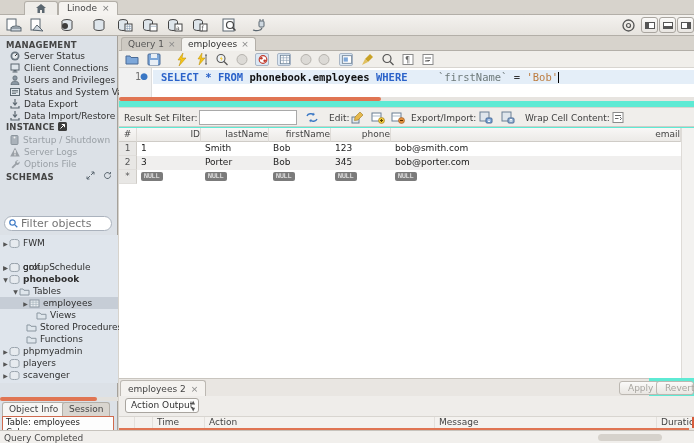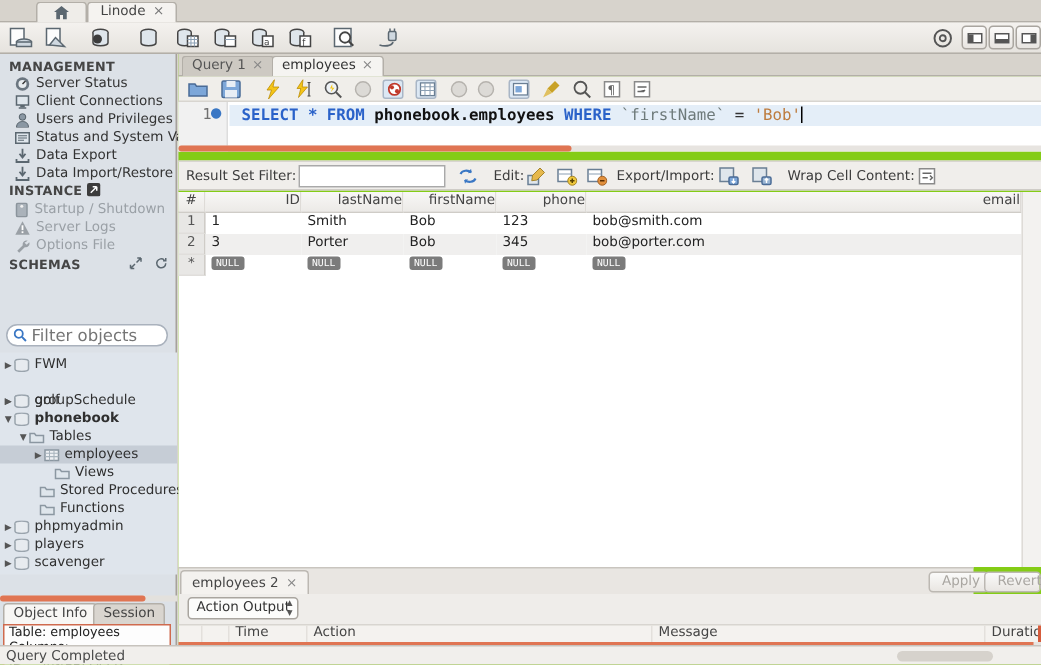--- a/index.html
+++ b/index.html
@@ -44,38 +44,38 @@
   .hscroll-side .thumb { position:absolute; left:0; top:0; width:97px; height:4px; background:#e0755365; background:#e07553; border-radius:2px; }
   .objtabs { position:absolute; left:0; top:366px; width:118px; height:14px; }
   .objtab { position:absolute; top:0; height:14px; padding:1px 6px 0; font-size:9px; color:#444; border:1px solid #b3afa8; border-bottom:none; border-radius:3px 3px 0 0; background:#d9d5cf; }
   .objtab.active { background:#f7f6f4; }
   .objinfo { position:absolute; left:2px; top:380px; width:112px; height:49px; background:#fdfdfd; border:1px solid #cf6a4e; font-size:8.5px; color:#222; padding:1px 3px; line-height:9.5px; overflow:hidden; white-space:pre; }
   .statusbar { position:absolute; left:0; top:430px; width:694px; height:13px; background:#f1efec; border-top:1px solid #c7c3bd; }
   .statusbar .msg { position:absolute; left:4px; top:2px; font-size:9px; color:#4a4a4a; }
   .statusbar .thumb { position:absolute; left:598px; top:3px; width:64px; height:7px; background:#d6d2cc; border-radius:4px; }
 
   
-  .main { position:absolute; left:119px; top:36px; width:575px; height:394px; background:#84cc16; }
+  .main { position:absolute; left:119px; top:36px; width:575px; height:394px; background:#5eead4; }
   .qtabs { position:absolute; left:0; top:0; width:575px; height:15px; background:#d7d3cc; border-bottom:1px solid #b3afa8; }
   .qtab { position:absolute; top:1px; height:14px; padding:1px 6px 0; font-size:9px; color:#555; background:#cdc9c2; border:1px solid #b3afa8; border-bottom:none; border-radius:3px 3px 0 0; }
   .qtab.active { background:#f5f4f1; color:#333; }
   .qtab .close { color:#888; margin-left:4px; }
 
   .ed-toolbar { position:absolute; left:0; top:15px; width:575px; height:17px; background:#f0eeea; border-bottom:1px solid #d8d5d0; }
   .et-ic { position:absolute; top:2px; width:14px; height:13px; }
   .et-box { border:1px solid #a9b6c6; background:#dce8f4; border-radius:2px; }
 
   .editor { position:absolute; left:0; top:32px; width:575px; height:33px; background:#ffffff; }
   .gutter { position:absolute; left:0; top:0; width:33px; height:33px; background:#f1f1f1; border-right:1px solid #ddd; }
   .lnum { position:absolute; right:10px; top:3px; font-family:"DejaVu Sans Mono",monospace; font-size:10px; color:#707070; }
   .stmtdot { position:absolute; right:3px; top:3px; color:#3a77c4; font-size:9px; }
   .codeline { position:absolute; left:34px; top:2px; width:541px; height:14px; background:#e4eef8; font-family:"DejaVu Sans Mono",monospace; font-size:10.5px; white-space:pre; padding-left:8px; line-height:14px; }
   .kw { color:#2a62c9; font-weight:bold; }
   .tbl { color:#111; font-weight:bold; }
-  .ident { color:#6e7a7a; }
+  .ident { color:#6e7a7a;margin-left:24px; }
   .str { color:#bd7c3f; }
   .cursorbar { display:inline-block; width:1px; height:11px; background:#000; vertical-align:-2px; }
 
   .ed-hscroll { position:absolute; left:0; top:61px; width:575px; height:4px; background:#e7e4e0; }
   .ed-hscroll .thumb { position:absolute; left:0; top:0; width:262px; height:4px; background:#e07553; border-radius:2px; }
 
   .rs-toolbar { position:absolute; left:0; top:71px; width:575px; height:20px; background:#f0eeeb; border-top:1px solid #d8d5d0; border-bottom:1px solid #cfccc7; font-size:9px; color:#3c3c3c; }
   .rs-toolbar .lbl { position:absolute; top:5px; }
   .rs-input { position:absolute; left:80px; top:2px; width:98px; height:15px; background:#fff; border:1px solid #a9a9a9; font-size:9px; font-family:"DejaVu Sans",sans-serif; padding:0 3px; }
   .rs-ic { position:absolute; top:3px; width:14px; height:13px; }

